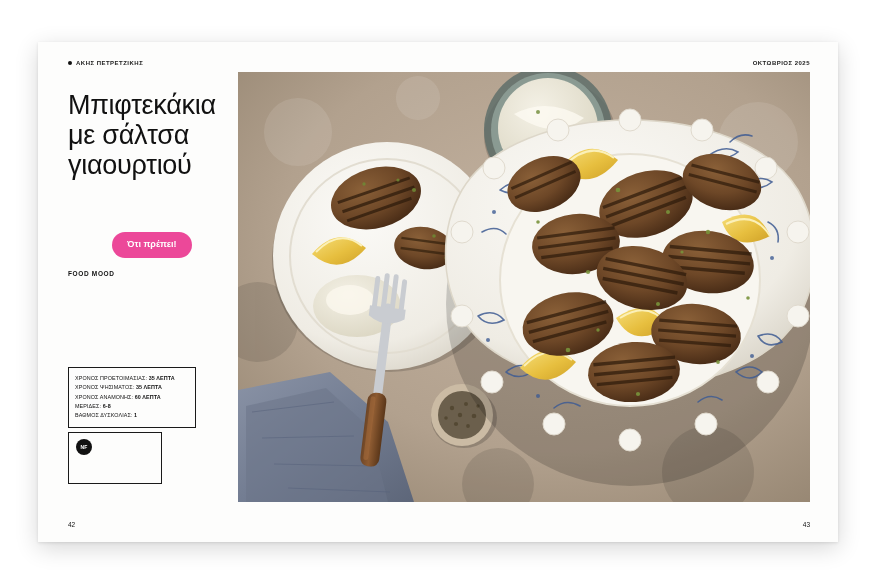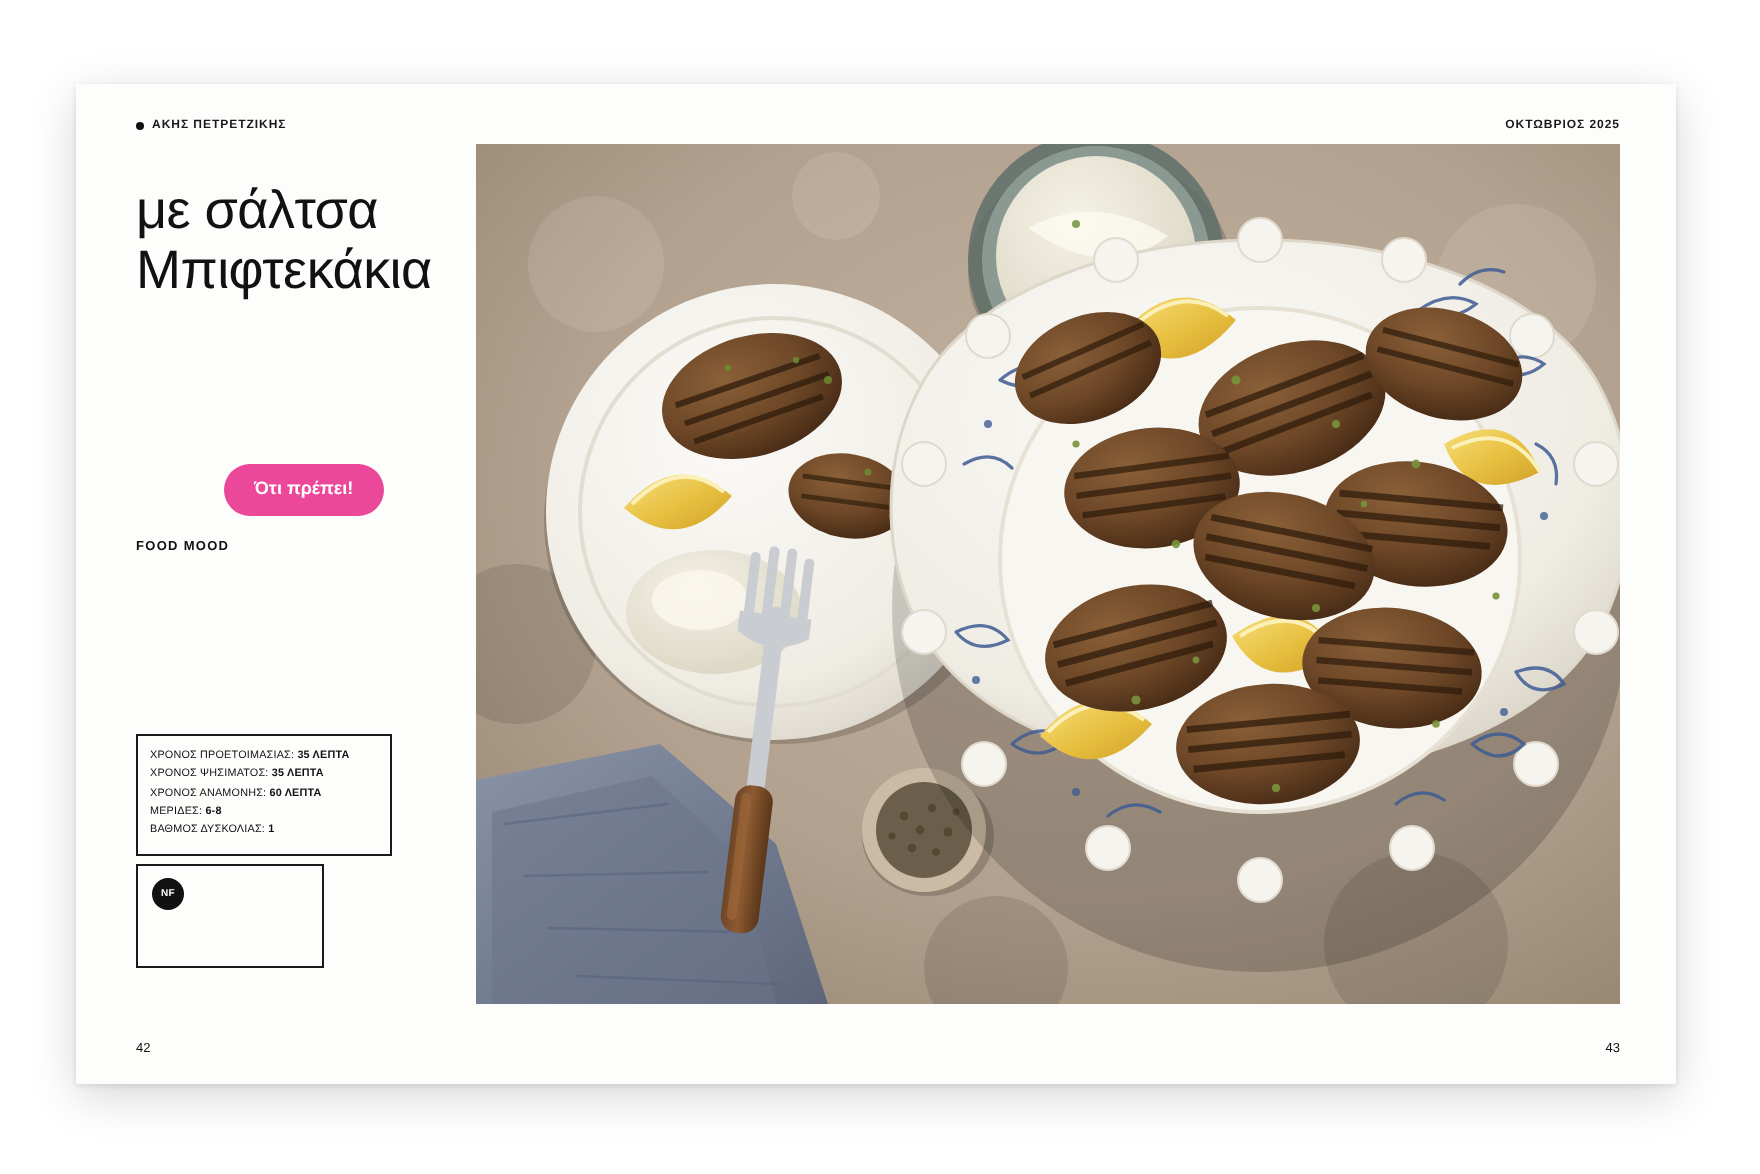--- a/index.html
+++ b/index.html
@@ -191,22 +191,23 @@
   <div class="spread">
 
     <div class="page page-left">
 
       <div class="runhead runhead-left">
         <span class="bullet-dot"></span>
         <span>ΑΚΗΣ ΠΕΤΡΕΤΖΙΚΗΣ</span>
       </div>
 
       <div class="headline">
+        <span>Μπιφτεκάκια</span>
         <span>με σάλτσα</span>
-        <span>Μπιφτεκάκια</span>
+        <span>γιαουρτιού</span>
       </div>
 
       <div class="badge">
         <span>Ότι πρέπει!</span>
       </div>
       <div class="foodmood">FOOD MOOD</div>
 
       <div class="specbox">
         <div class="specline">
           <span>ΧΡΟΝΟΣ ΠΡΟΕΤΟΙΜΑΣΙΑΣ:</span>

